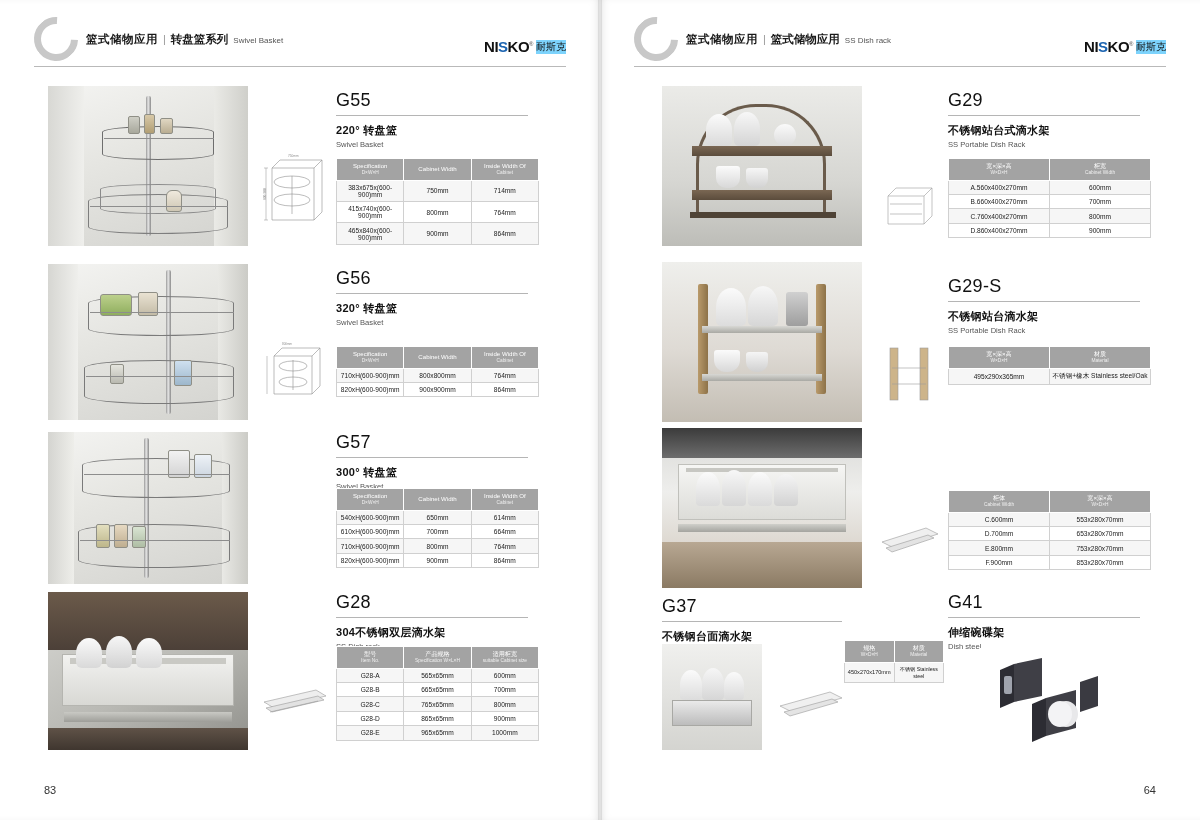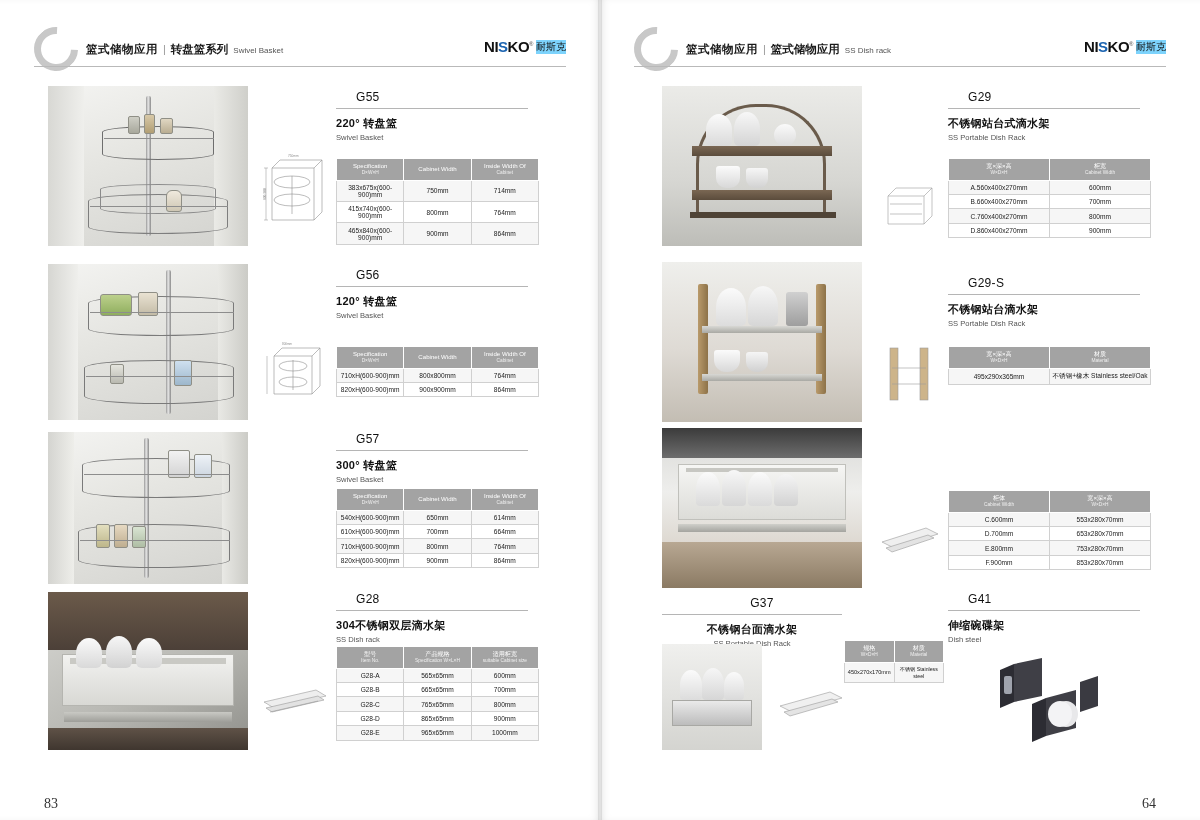--- a/index.html
+++ b/index.html
@@ -20,21 +20,21 @@
     width: 600px; height: 820px;
     background: #ffffff;
     overflow: hidden;
   }
   .page.left { box-shadow: inset -6px 0 12px -8px rgba(0,0,0,0.25); }
   .page.right { box-shadow: inset 6px 0 12px -8px rgba(0,0,0,0.25); }
 
   
   .hdr {
     position: absolute;
-    top: 26px;
+    top: 16px;
     height: 46px;
     display: flex;
     align-items: center;
   }
   .page.left .hdr { left: 34px; right: 34px; }
   .page.right .hdr { left: 34px; right: 34px; }
   .hdr-c {
     position: relative;
     width: 44px; height: 44px;
     flex: 0 0 44px;
@@ -151,25 +151,24 @@
     background: linear-gradient(180deg,#cfcfc6,#a8a89c);
     border: 1px solid #8f8f86;
   }
   .plate-stack {
     position: absolute;
     border-radius: 50%/12%;
   }
 
   
   .code {
-    font-size: 12px;
+    font-size: 18px;
     color: #111;
     letter-spacing: 0.3px;
     font-weight: normal;
-    margin-left: 20px;
   }
   .code-rule {
     height: 1px;
     background: #b5b5b5;
     margin-top: 4px;
   }
   .title-cn {
     font-size: 11px;
     font-weight: bold;
     color: #111;
@@ -210,24 +209,23 @@
   table.spec tr:nth-child(even) td { background: #f6f6f6; }
 
   .draw {
     position: absolute;
     background: #fff;
   }
   .draw svg { display: block; }
 
   .pagenum {
     position: absolute;
-    bottom: 8px;
-    font-size: 14px;
+    bottom: 24px;
+    font-size: 11px;
     color: #333;
-    font-family: Liberation Serif, serif;
   }
   .page.left .pagenum { left: 44px; }
   .page.right .pagenum { right: 44px; }
 
   .gutter {
     position: absolute;
     left: 598px; top: 0;
     width: 4px; height: 820px;
     background: linear-gradient(90deg, rgba(0,0,0,0.10), rgba(0,0,0,0.02) 50%, rgba(0,0,0,0.10));
   }
@@ -355,21 +353,21 @@
           <ellipse cx="31" cy="26" rx="14" ry="5"></ellipse>
           <ellipse cx="31" cy="42" rx="14" ry="5"></ellipse>
           <path d="M5 16 L5 54" stroke-width="0.5"></path>
         </g>
         <text x="20" y="5" font-size="3" fill="#8e8e8e" font-family="Liberation Sans">800mm</text>
       </svg>
     </div>
     <div class="block" style="left:336px; top:268px; width:192px;">
       <div class="code">G56</div>
       <div class="code-rule"></div>
-      <div class="title-cn">120° 转盘篮</div>
+      <div class="title-cn">320° 转盘篮</div>
       <div class="title-en">Swivel Basket</div>
     </div>
     <div class="block" style="left:336px; top:346px; width:203px;">
       <table class="spec">
         <tbody>
             <tr>
           <th>
                 <span class="th-cn">Specification</span>
                 <span class="th-en">D×W×H</span>
               </th>
@@ -713,21 +711,21 @@
           <td>753x280x70mm</td>
         </tr>
         <tr>
           <td>F.900mm</td>
           <td>853x280x70mm</td>
         </tr>
       </tbody>
         </table>
     </div>
 
-    <div class="block" style="left:62px; top:596px; width:180px;text-align:center;">
+    <div class="block" style="left:62px; top:596px; width:180px;">
       <div class="code">G37</div>
       <div class="code-rule"></div>
       <div class="title-cn">不锈钢台面滴水架</div>
       <div class="title-en">SS Portable Dish Rack</div>
     </div>
     <div class="photo kitchen grey" style="left:62px; top:644px; width:100px; height:106px;">
       <div class="ph-inner" style="background:linear-gradient(180deg,#f0f0ee,#d4d4d0);">
         <div style="position:absolute;left:10px;top:56px;width:80px;height:26px;background:linear-gradient(180deg,#eaeaea,#bcbcbc);border:1px solid #a8a8a4;"></div>
         <div class="plate-stack" style="left:18px;top:26px;width:22px;height:30px;background:linear-gradient(180deg,#fbfbfb,#dcdcdc);border-radius:50% 50% 4px 4px;"></div>
         <div class="plate-stack" style="left:40px;top:24px;width:22px;height:32px;background:linear-gradient(180deg,#f6f6f6,#d6d6d6);border-radius:50% 50% 4px 4px;"></div>

